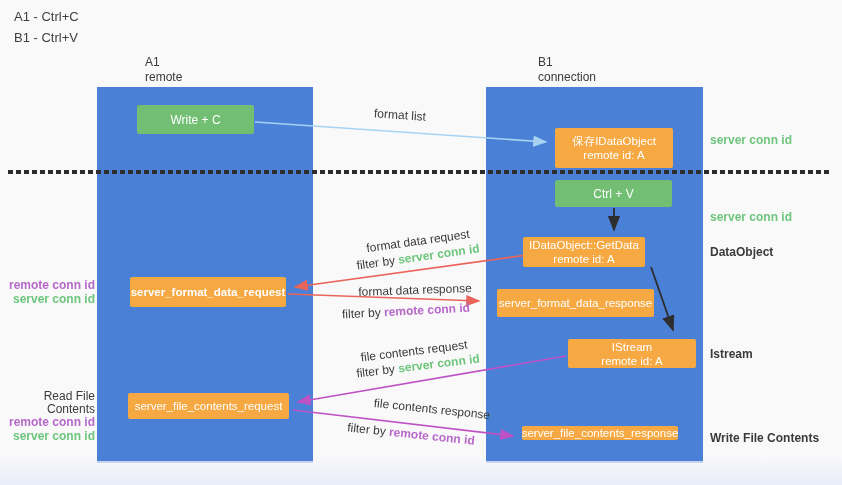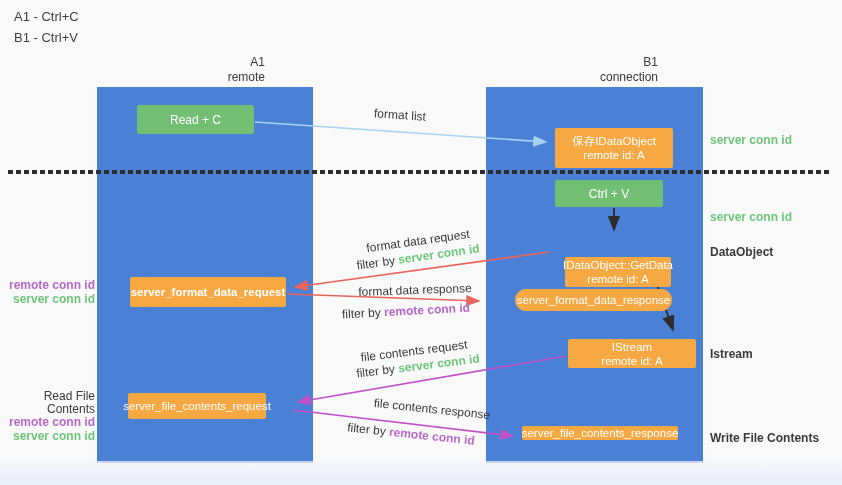--- a/index.html
+++ b/index.html
@@ -14,21 +14,21 @@
     background:linear-gradient(#f9f9fa 0%, #f9f9fa 94%, #e9edf9 100%);
     overflow:hidden;
     color:#3c3c3c;
   }
   .title{
     position:absolute;top:6px;left:0;width:100%;
     text-align:left;font-size:13px;line-height:21px;color:#3f3f3f;padding-left:14px;
   }
   .lane-header{
     position:absolute;top:55px;width:120px;
-    text-align:right;font-size:12px;line-height:15px;color:#3a3a3a;
+    text-align:left;font-size:12px;line-height:15px;color:#3a3a3a;
   }
   .lane{
     position:absolute;top:87px;height:374px;
     background:#4a80d6;
     border-bottom:2px solid #c8d4ef;
   }
   .lane-left{left:97px;width:216px;}
   .lane-right{left:486px;width:217px;}
   .dotted-separator{
     position:absolute;left:8px;top:170px;width:822px;height:4px;
@@ -107,44 +107,44 @@
     <line x1="255" y1="122" x2="546" y2="142" stroke="#a6d3f2" stroke-width="1.6" marker-end="url(#m-blue)"></line>
     <line x1="614" y1="208" x2="614" y2="230" stroke="#2d2d2d" stroke-width="1.8" marker-end="url(#m-black)"></line>
     <line x1="651" y1="267" x2="673" y2="330" stroke="#2d2d2d" stroke-width="1.8" marker-end="url(#m-black)"></line>
     <line x1="549" y1="252" x2="295" y2="287" stroke="#e9655c" stroke-width="1.6" marker-end="url(#m-red)"></line>
     <line x1="288" y1="294" x2="479" y2="301" stroke="#e9655c" stroke-width="1.6" marker-end="url(#m-red)"></line>
     <line x1="566" y1="356" x2="298" y2="402" stroke="#bf52c5" stroke-width="1.6" marker-end="url(#m-magenta)"></line>
     <line x1="293" y1="410" x2="513" y2="436" stroke="#bf52c5" stroke-width="1.6" marker-end="url(#m-magenta)"></line>
   </svg>
 
   <div class="node green" style="left:137px;top:105px;width:117px;height:29px;">
-    <span>Read + C</span>
+    <span>Write + C</span>
   </div>
   <div class="node orange" style="left:555px;top:128px;width:118px;height:40px;">
     <span>保存IDataObject</span>
     <span>remote id: A</span>
   </div>
-  <div class="node green" style="left:555px;top:180px;width:108px;height:27px;">
+  <div class="node green" style="left:555px;top:180px;width:117px;height:27px;">
     <span>Ctrl + V</span>
   </div>
-  <div class="node orange" style="left:565px;top:237px;width:106px;height:30px;margin-top:20px;">
+  <div class="node orange" style="left:523px;top:237px;width:122px;height:30px;">
     <span>IDataObject::GetData</span>
     <span>remote id: A</span>
   </div>
   <div class="node orange" style="left:130px;top:277px;width:156px;height:30px;font-weight:bold;">
     <span>server_format_data_request</span>
   </div>
-  <div class="node orange" style="left:515px;top:289px;width:157px;height:22px;border-radius:13px;">
+  <div class="node orange" style="left:497px;top:289px;width:157px;height:28px;">
     <span>server_format_data_response</span>
   </div>
   <div class="node orange" style="left:568px;top:339px;width:128px;height:29px;">
     <span>IStream</span>
     <span>remote id: A</span>
   </div>
-  <div class="node orange" style="left:128px;top:393px;width:138px;height:26px;">
+  <div class="node orange" style="left:128px;top:393px;width:161px;height:26px;">
     <span>server_file_contents_request</span>
   </div>
   <div class="node orange" style="left:522px;top:426px;width:156px;height:14px;">
     <span>server_file_contents_response</span>
   </div>
 
   <div class="flow-label" style="left:400px;top:115px;transform:translate(-50%,-50%) rotate(4deg);">format list</div>
 
   <div class="flow-label" style="left:418px;top:241px;transform:translate(-50%,-50%) rotate(-8deg);">format data request</div>
   <div class="flow-label" style="left:418px;top:257px;transform:translate(-50%,-50%) rotate(-8deg);">

